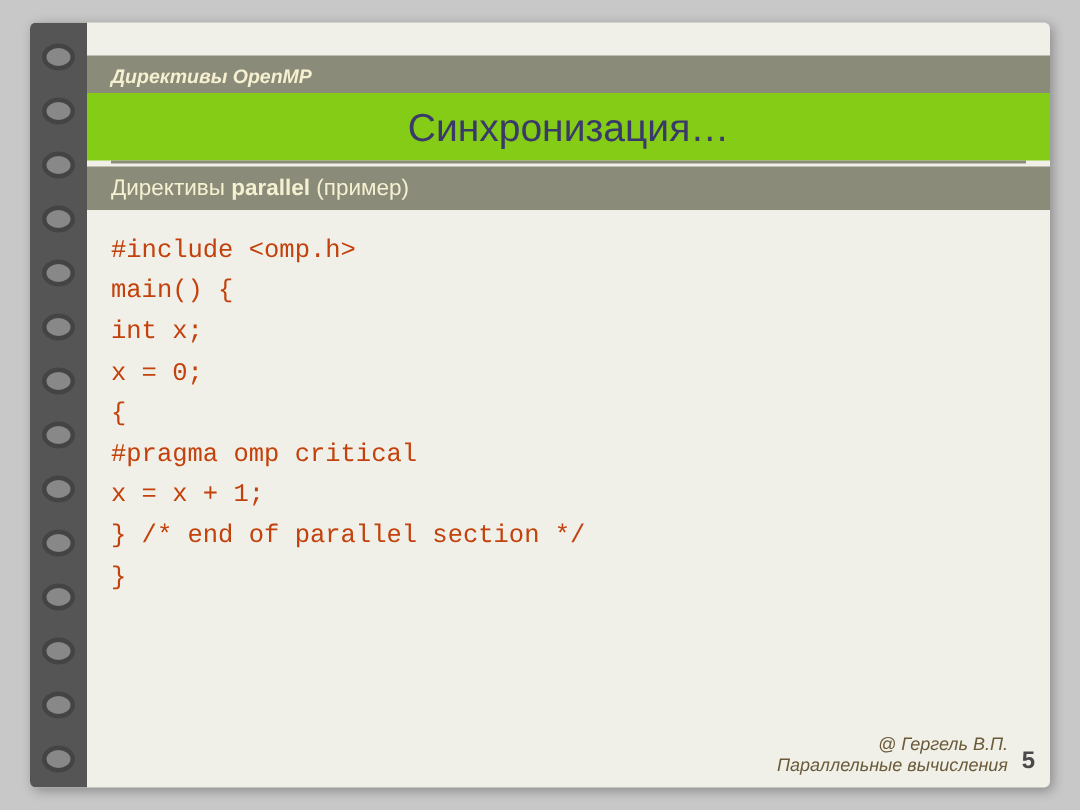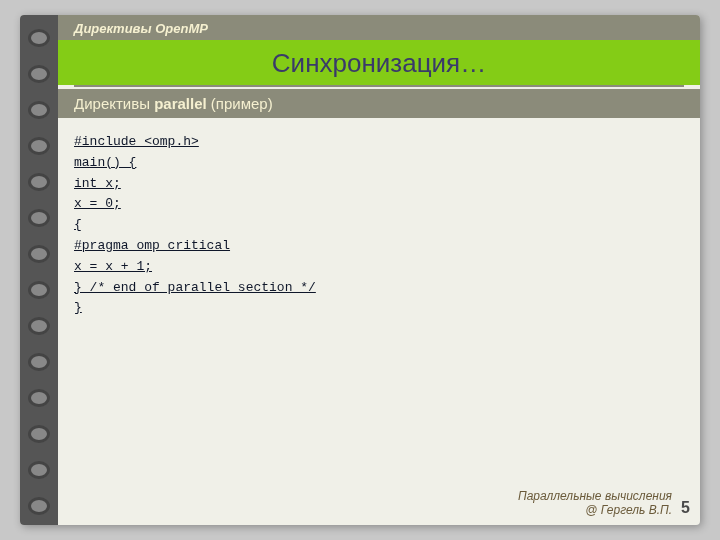--- a/index.html
+++ b/index.html
@@ -51,20 +51,21 @@
       border: 3px solid #444;
       flex-shrink: 0;
     }
 
     .content {
       margin-left: 38px;
       flex: 1;
       display: flex;
       flex-direction: column;
       padding: 0;
+      margin-top: 22px;
     }
 
     
     .header {
       background: #8b8b7a;
       padding: 6px 16px 4px 16px;
     }
 
     .subtitle {
       font-size: 13px;
@@ -100,25 +101,24 @@
 
     .section-heading .bold {
       font-weight: bold;
     }
 
     
     .code-area {
       flex: 1;
       padding: 14px 16px 8px 16px;
       font-family: 'Courier New', Courier, monospace;
-      font-size: 13px;
-      color: #0f172a;
+      font-size: 17px;
+      color: #c2410c;
       line-height: 1.6;
       background: #f0f0e8;
-      text-decoration: underline;
     }
 
     
     .footer {
       text-align: right;
       padding: 6px 28px 8px 0;
       font-size: 12px;
       color: #6a5a3a;
       font-style: italic;
     }
@@ -175,21 +175,21 @@
         <div> int x;</div>
         <div> x = 0;</div>
         <div> {</div>
         <div>  #pragma omp critical</div>
         <div>     x = x + 1;</div>
         <div> } /* end of parallel section */</div>
         <div>}</div>
       </div>
 
     <div class="footer">
+      <div>@ Гергель В.П.</div>
       <div>Параллельные вычисления</div>
-      <div>@ Гергель В.П.</div>
     </div>
 
   </div>
 
   <div class="page-number">5</div>
 
 </div>
 
 </body></html>

